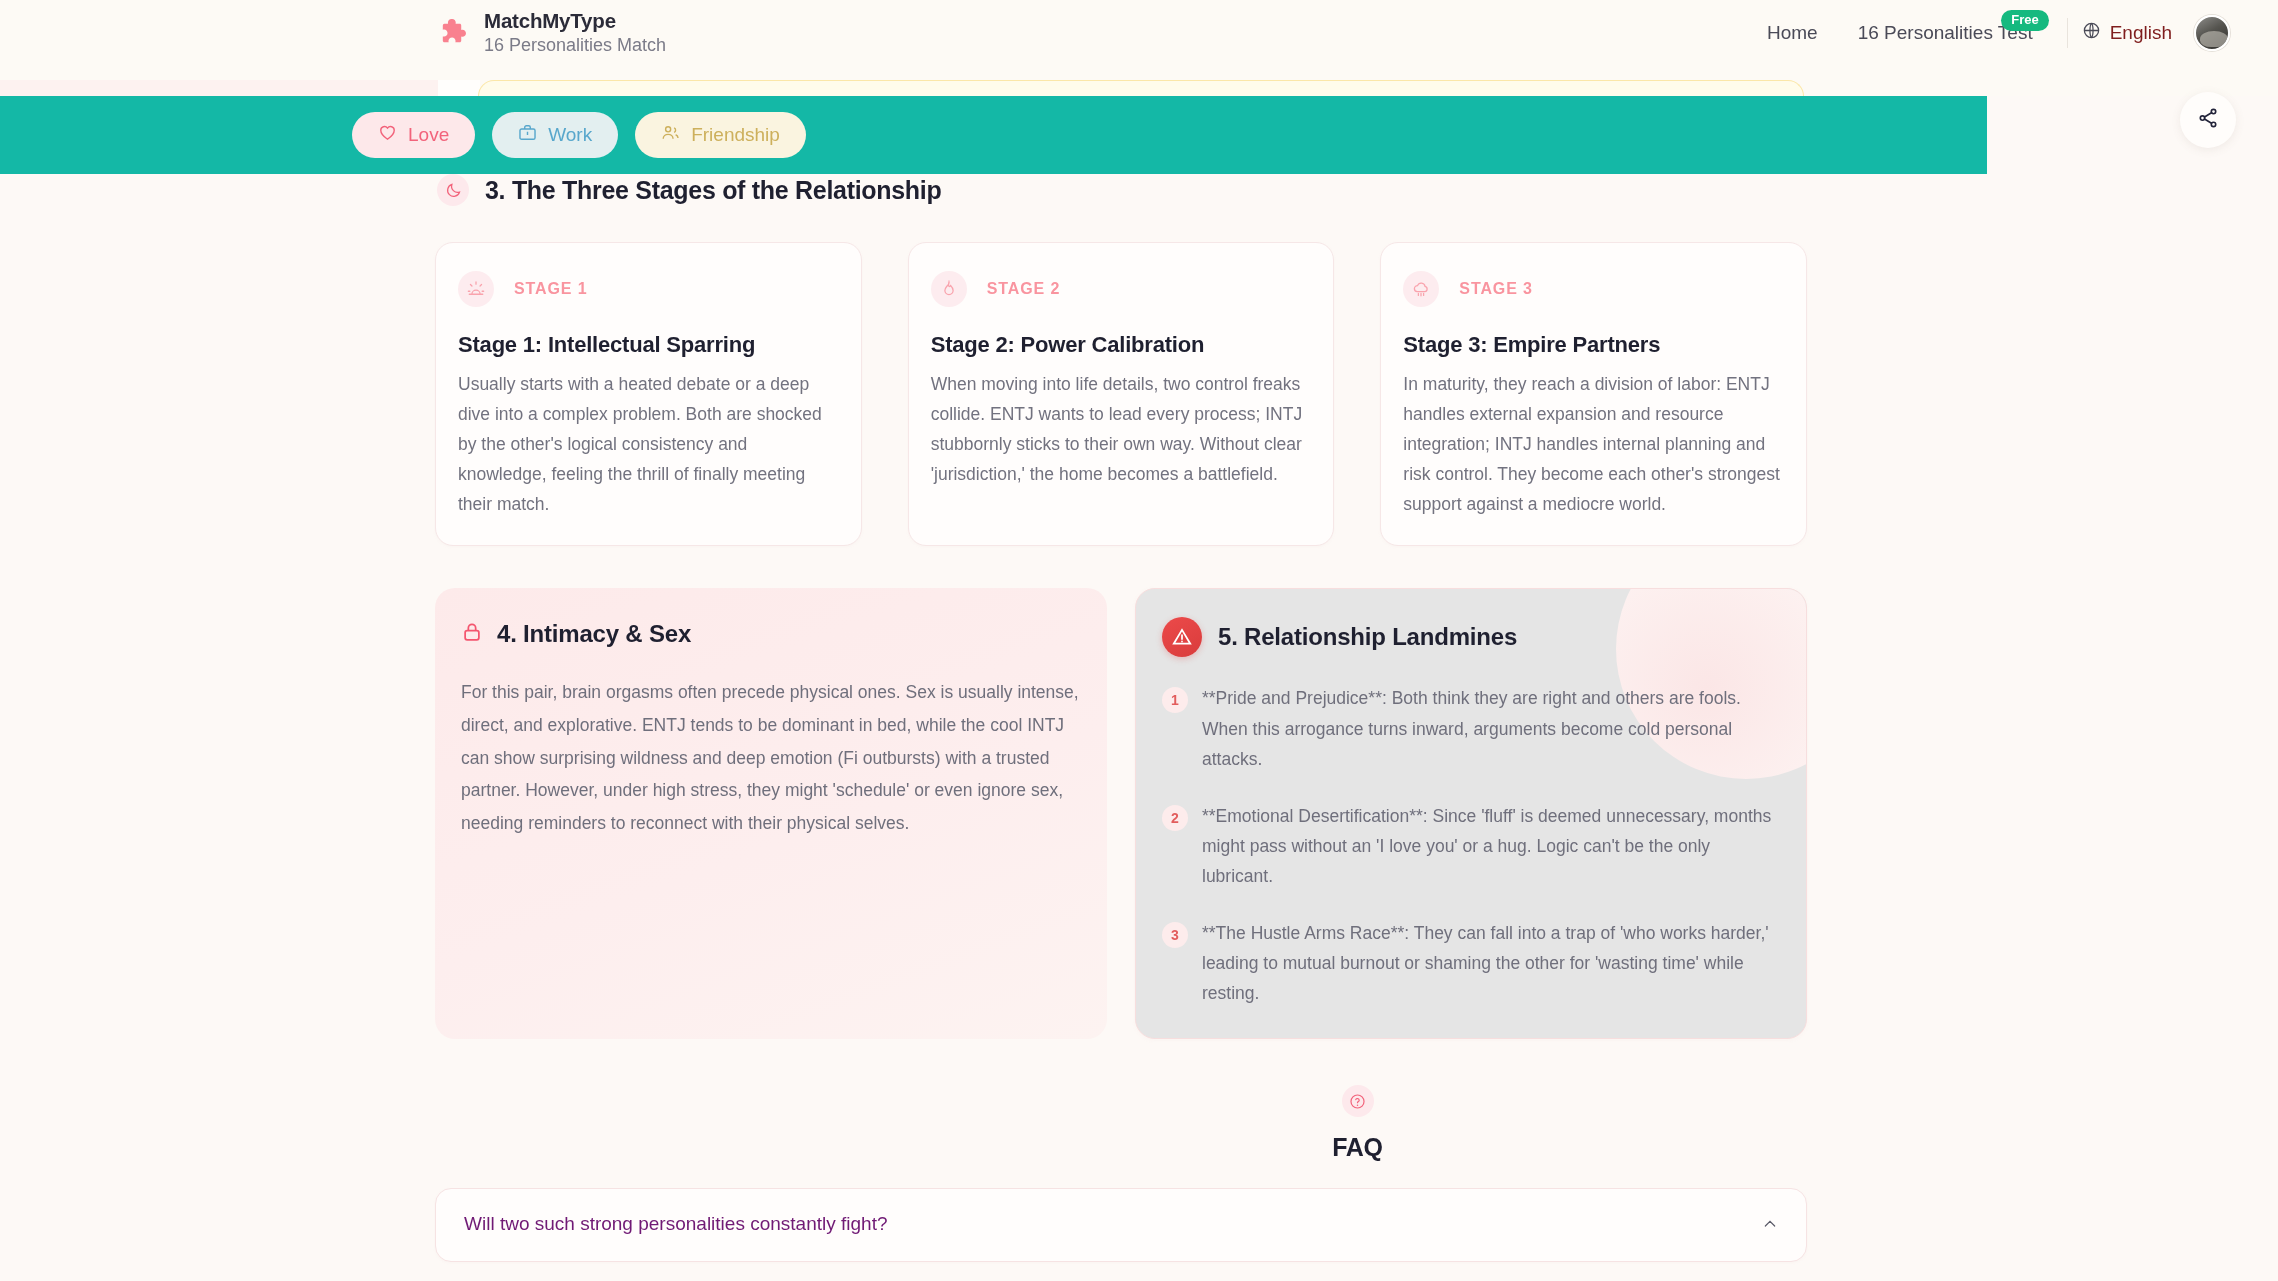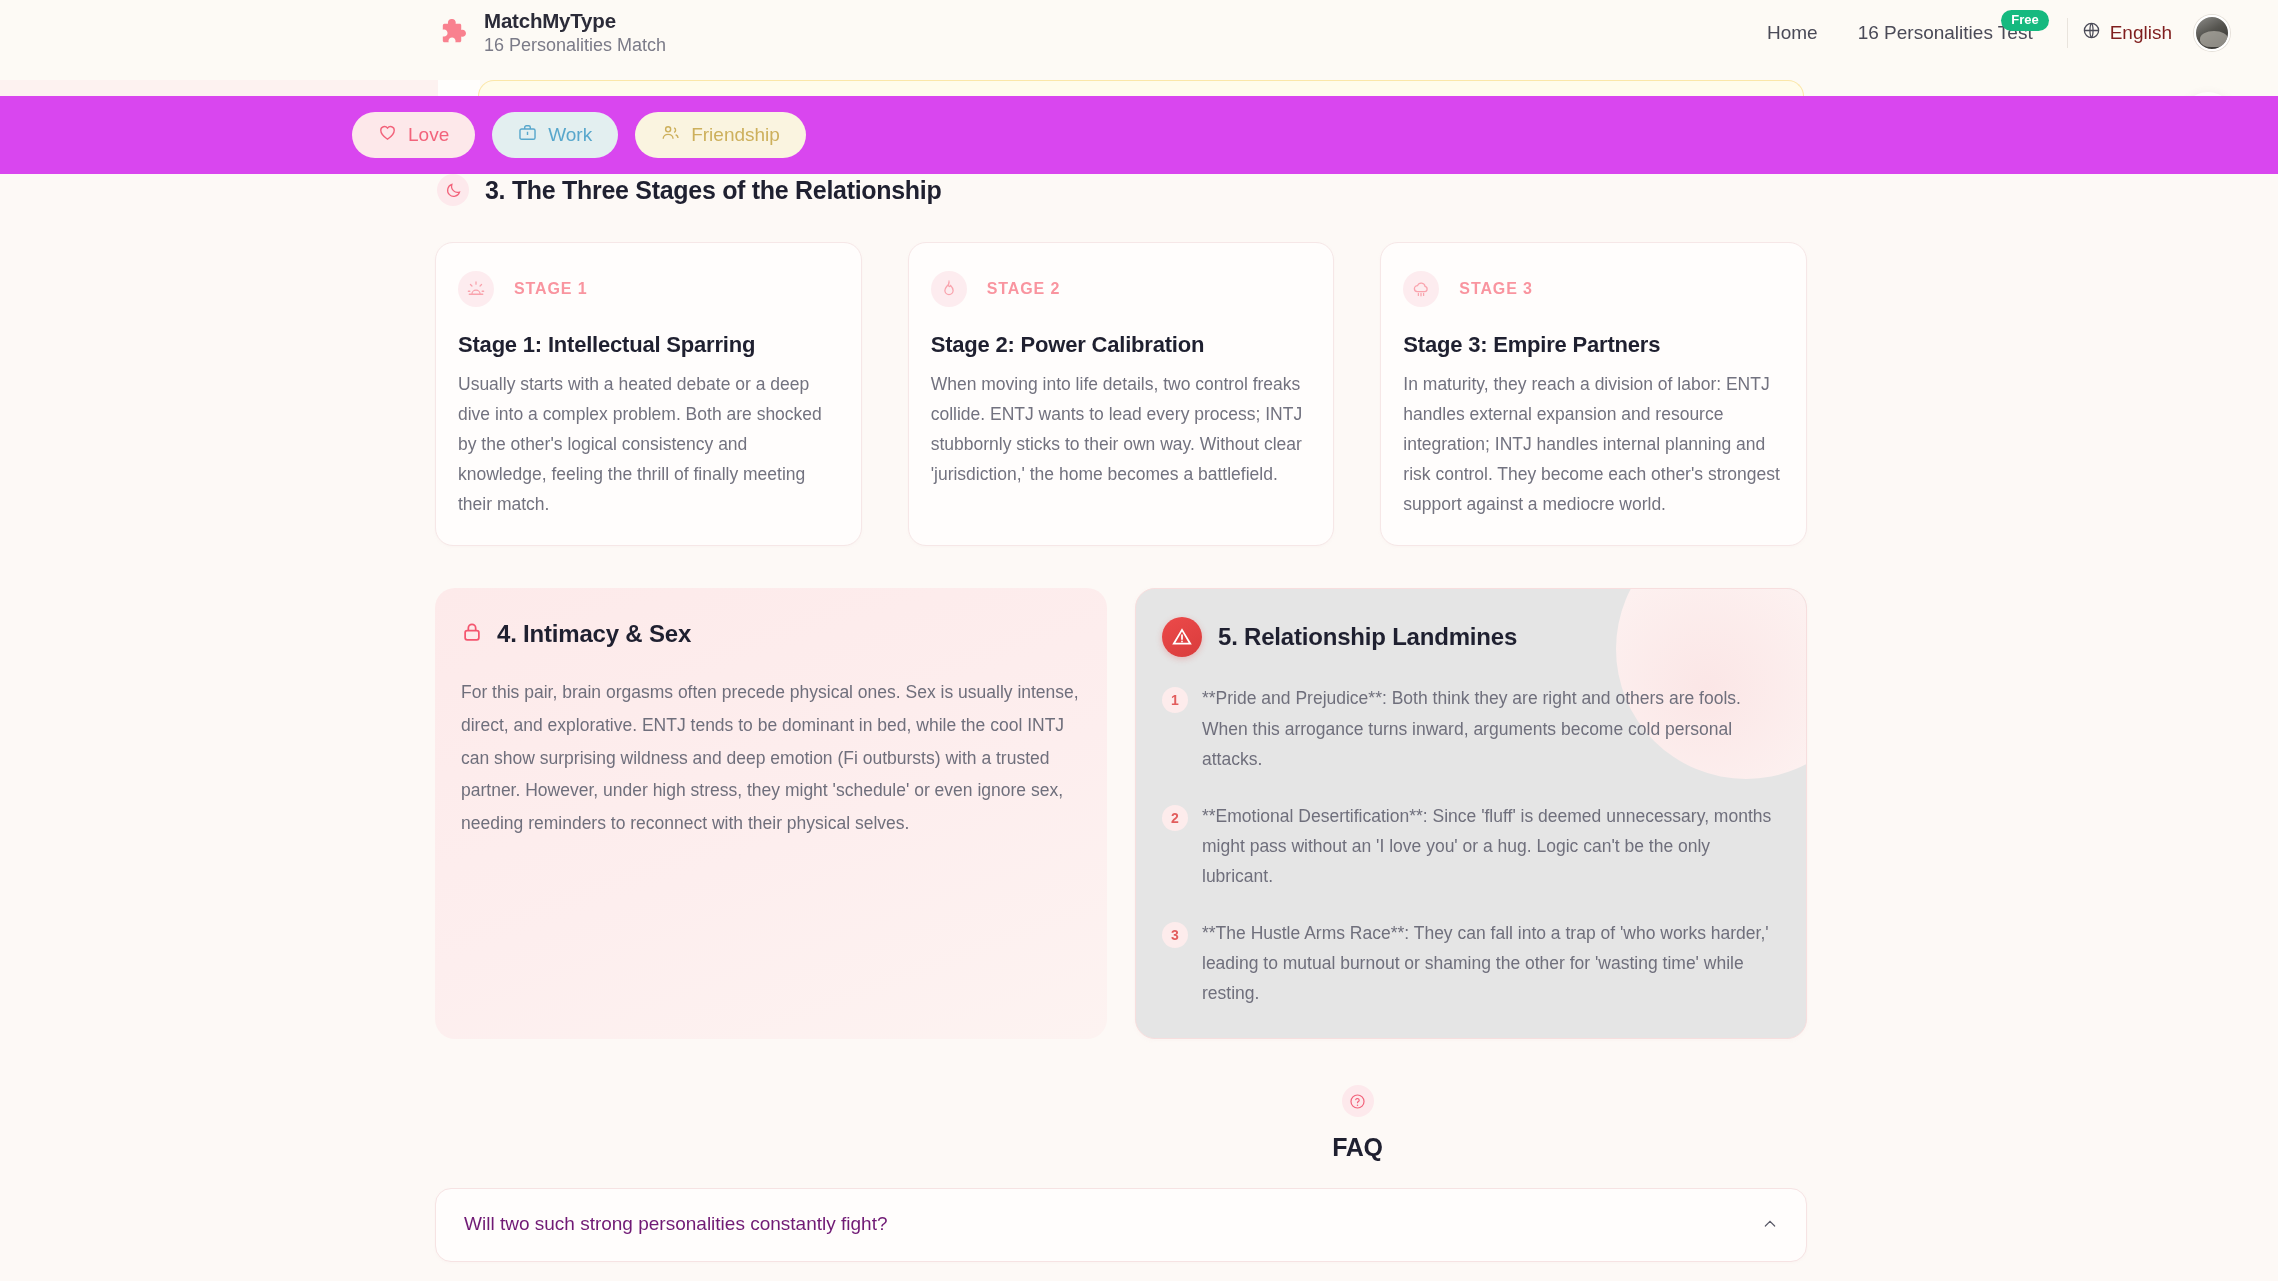--- a/index.html
+++ b/index.html
@@ -56,22 +56,22 @@
   .peek-pink { position: absolute; left: 0; top: 14px; width: 438px; height: 30px; background: #fdf2f0; }
   .peek-white { position: absolute; left: 438px; top: 14px; width: 42px; height: 30px; background: #fffefc; }
   .peek-yellow {
     position: absolute; left: 478px; top: 14px; width: 1326px; height: 40px;
     background: #fffceb; border: 1px solid #fbe7a8; border-bottom: none;
     border-radius: 16px 16px 0 0;
   }
 
   
   .tabbar {
-    position: absolute; left: 0; top: 96px; width: 2278px; height: 78px;
-    background: #d946ef; display: flex; align-items: center; z-index: 30;
+    position: absolute; left: 0; top: 96px; width: 1987px; height: 78px;
+    background: #14b8a6; display: flex; align-items: center; z-index: 30;
   }
   .tabs { position: absolute; left: 352px; display: flex; gap: 17px; }
   .tab {
     display: flex; align-items: center; gap: 11px;
     height: 46px; padding: 0 26px; border-radius: 23px;
     font-size: 19px; font-weight: 500; cursor: pointer; white-space: nowrap;
   }
   .tab-love { background: #fde8ea; color: #f2637b; }
   .tab-work { background: #e3eff0; color: #58a7cc; }
   .tab-friendship { background: #faf4e0; color: #cdb05c; }

